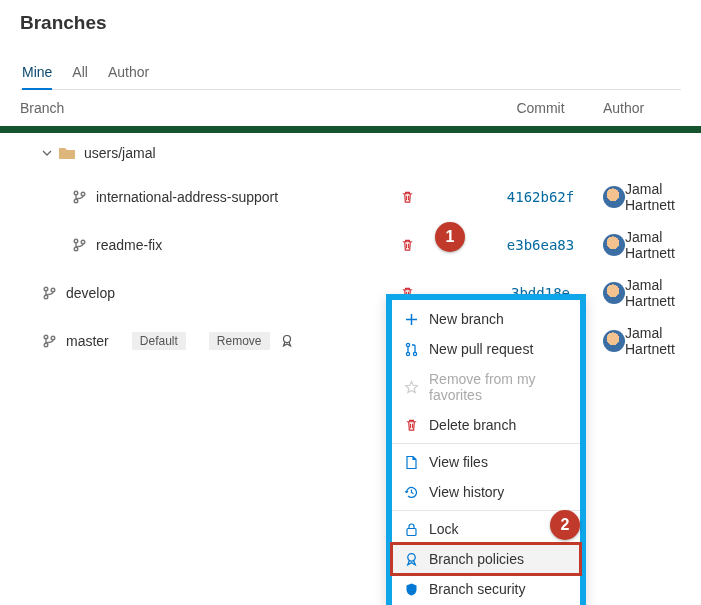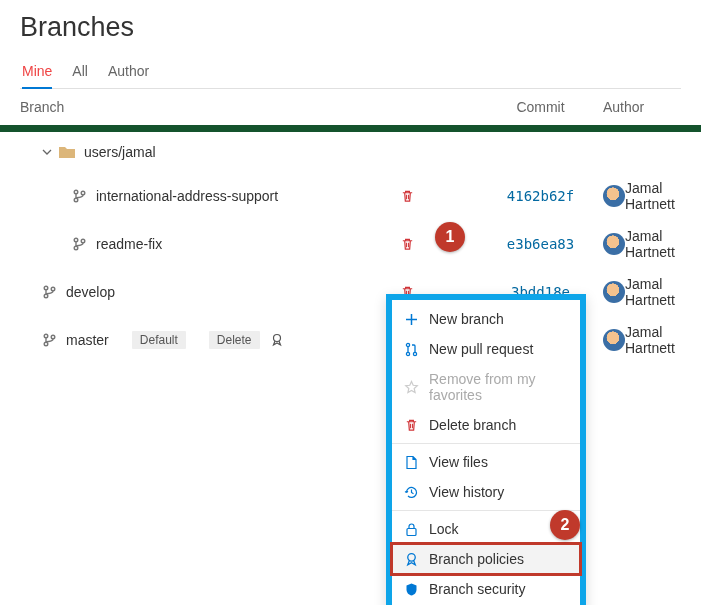--- a/index.html
+++ b/index.html
@@ -11,41 +11,41 @@
     background: #fff;
     width: 701px;
     height: 605px;
     position: relative;
     overflow: hidden;
   }
   .header {
     padding: 12px 20px 0 20px;
   }
   .page-title {
-    font-size: 27px;
-    font-weight: 400;
+    font-size: 19px;
+    font-weight: 700;
     color: #333;
-    margin: 0 0 14px 0;
+    margin: 0 0 24px 0;
   }
   .tabs {
     display: flex;
     gap: 20px;
     border-bottom: 1px solid #e0e0e0;
     padding-left: 2px;
   }
   .tab {
     padding: 6px 0 8px 0;
     font-size: 14px;
     color: #666;
     cursor: pointer;
     border-bottom: 2px solid transparent;
     margin-bottom: -1px;
   }
   .tab.active {
-    color: #ef4444;
+    color: #0c4a6e;
     border-bottom-color: #0078d4;
   }
   .thead {
     display: flex;
     padding: 10px 20px;
     color: #666;
     font-size: 14px;
     border-bottom: 7px solid #14532d;
   }
   .col-branch { flex: 0 0 380px; }
@@ -279,21 +279,21 @@
   </div>
 </div>
 
 <div class="row">
   <div class="col-branch branch-cell indent-1">
     <svg class="branch-icon" viewBox="0 0 14 14">
         <use href="#branch-glyph"></use>
       </svg>
     <span>master</span>
     <span class="badge">Default</span>
-    <span class="badge">Delete</span>
+    <span class="badge">Remove</span>
     <svg class="policy-ico" viewBox="0 0 14 14">
         <use href="#medal-glyph"></use>
       </svg>
   </div>
   <div class="col-del"></div>
   <div class="col-star">
       <svg class="star" viewBox="0 0 17 17">
         <use href="#star-glyph"></use>
       </svg>
     </div>

